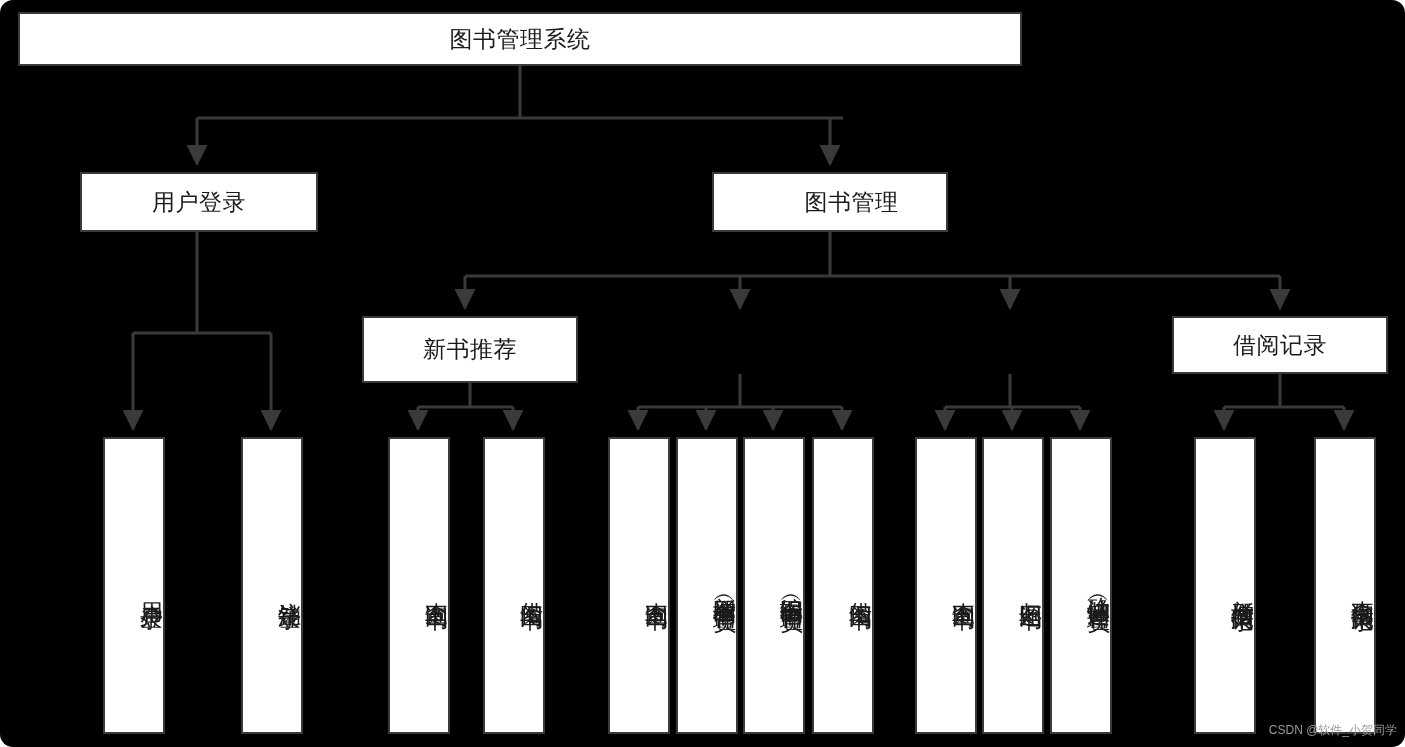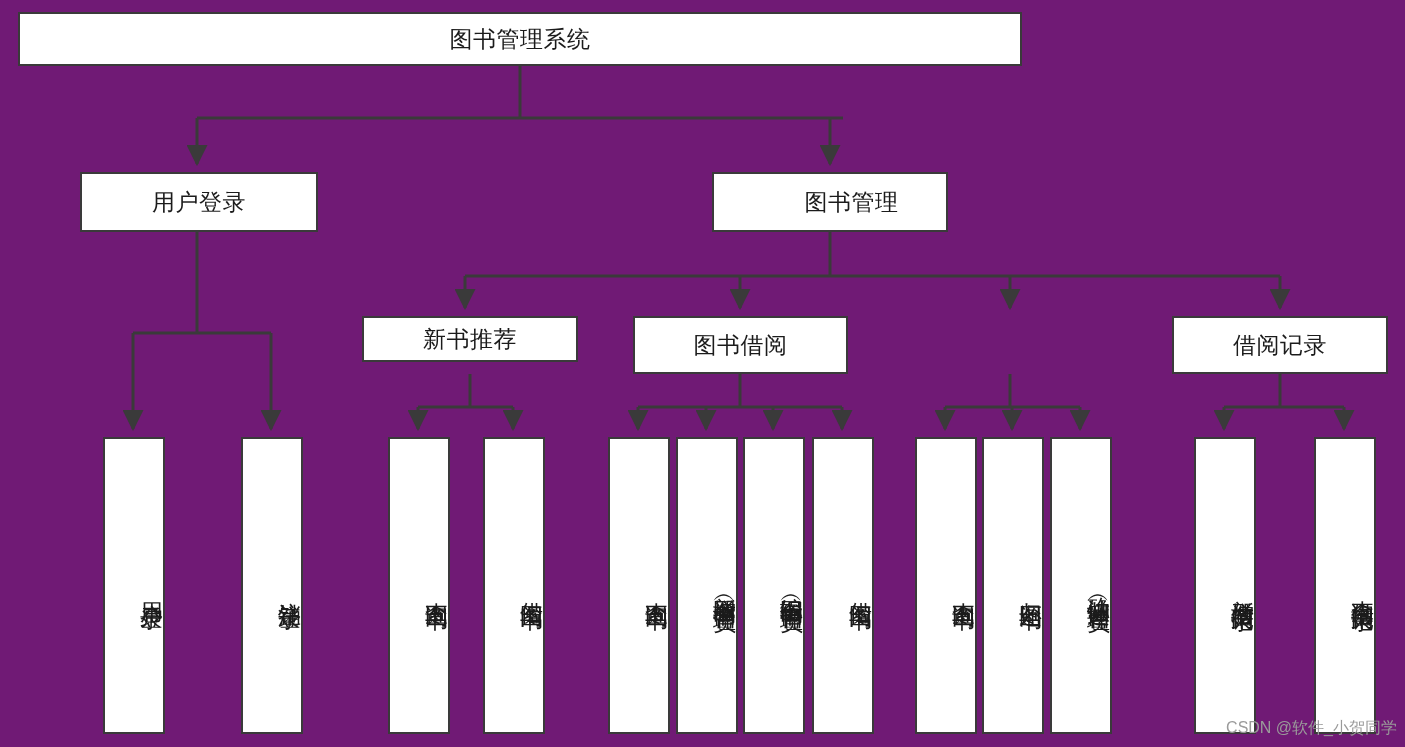--- a/index.html
+++ b/index.html
@@ -7,22 +7,23 @@
     padding: 0;
     background: #ffffff;
   }
   body {
     font-family: "Liberation Sans", "DejaVu Sans", sans-serif;
   }
   #canvas {
     position: relative;
     width: 1405px;
     height: 747px;
-    background: #701a75;
+    background: #000000;
     overflow: hidden;
+    border-radius: 13px;
   }
   #edges {
     position: absolute;
     left: 0;
     top: 0;
     width: 1405px;
     height: 747px;
   }
   .node {
     position: absolute;
@@ -50,21 +51,21 @@
   }
   .node.vert span {
     writing-mode: vertical-rl;
     text-orientation: upright;
     white-space: nowrap;
   }
   #watermark {
     position: absolute;
     right: 8px;
     bottom: 8px;
-    font-size: 16px;
+    font-size: 12px;
     color: #9a9a9a;
     white-space: nowrap;
     pointer-events: none;
   }
 </style>
 </head>
 <body>
 
 <div id="canvas">
 
@@ -123,25 +124,22 @@
     <span>图书管理系统</span>
   </div>
 
   <div class="node horiz" style="left:80px; top:172px; width:238px; height:60px;">
     <span>用户登录</span>
   </div>
   <div class="node horiz" style="left:712px; top:172px; width:236px; height:60px;padding-left:43px;">
     <span>图书管理</span>
   </div>
 
-  <div class="node horiz" style="left:362px; top:316px; width:216px; height:46px;">
+  <div class="node horiz" style="left:362px; top:316px; width:216px; height:67px;">
     <span>新书推荐</span>
-  </div>
-  <div class="node horiz" style="left:633px; top:316px; width:215px; height:58px;">
-    <span>图书借阅</span>
   </div>
   <div class="node horiz" style="left:1172px; top:316px; width:216px; height:58px;">
     <span>借阅记录</span>
   </div>
 
   <div class="node vert" style="left:103px; top:437px; width:62px; height:297px;">
     <span>用户登录</span>
   </div>
   <div class="node vert" style="left:241px; top:437px; width:62px; height:297px;">
     <span>注销登录</span>

